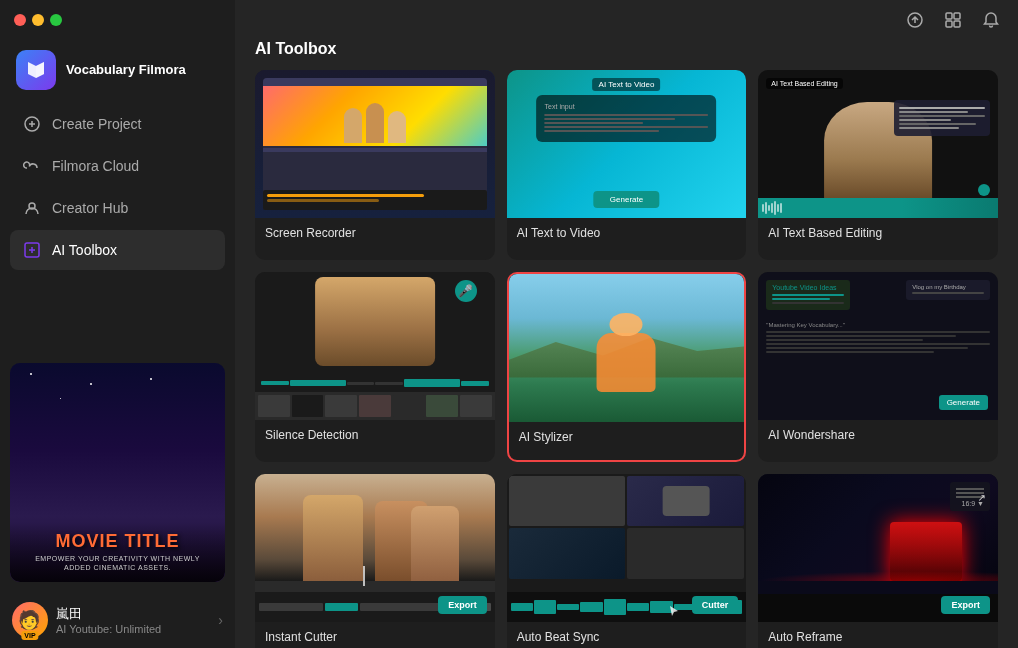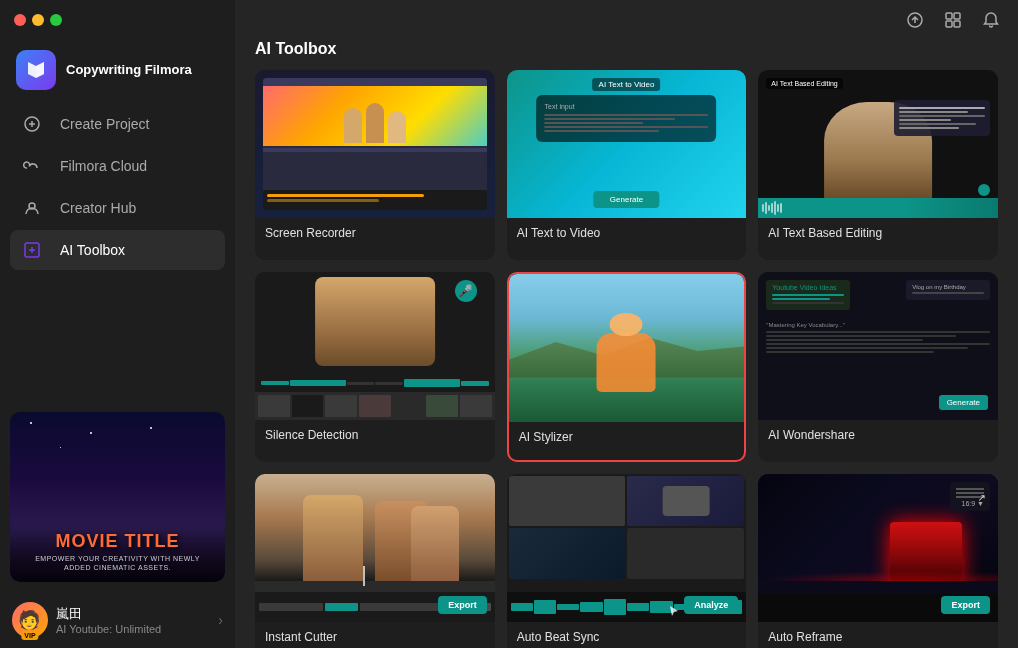--- a/index.html
+++ b/index.html
@@ -66,21 +66,21 @@
 
     .nav-items {
       display: flex;
       flex-direction: column;
       gap: 2px;
       padding: 0 10px;
     }
     .nav-item {
       display: flex;
       align-items: center;
-      gap: 18px;
+      gap: 10px;
       padding: 10px 12px;
       border-radius: 8px;
       cursor: pointer;
       color: #aaaaaa;
       font-size: 14px;
       transition: background 0.15s;
     }
     .nav-item.active {
       background: #2d2d2d;
       color: white;
@@ -92,21 +92,21 @@
       align-items: center;
       justify-content: center;
       font-size: 16px;
     }
 
     .sidebar-promo {
       margin: 10px;
       border-radius: 10px;
       overflow: hidden;
       position: relative;
-      height: 170px;
+      height: 219px;
       background: #111;
       margin-top: auto;
     }
     .promo-img {
       width: 100%;
       height: 100%;
       background: linear-gradient(180deg, #1a1a2e 0%, #16213e 30%, #0f3460 60%, #533483 100%);
       position: relative;
       display: flex;
       align-items: center;
@@ -274,21 +274,21 @@
     </div>
   </div>
 
   <div class="logo-area">
     <div class="logo-icon">
       <svg width="24" height="24" viewBox="0 0 24 24" fill="none">
         <path d="M4 4L12 8L20 4V16L12 20L4 16V4Z" fill="white" opacity="0.9"></path>
         <path d="M12 8L20 4V16L12 20V8Z" fill="white" opacity="0.4"></path>
       </svg>
     </div>
-    <div class="logo-text">Copywriting Filmora</div>
+    <div class="logo-text">Vocabulary Filmora</div>
   </div>
 
   <div class="nav-items">
     <div class="nav-item">
       <div class="nav-icon">
         <svg width="18" height="18" viewBox="0 0 18 18" fill="none" stroke="#aaa" stroke-width="1.5">
           <circle cx="9" cy="9" r="7"></circle>
           <path d="M9 6v6M6 9h6"></path>
         </svg>
       </div>
@@ -563,21 +563,21 @@
           <div style="flex:1;height:6px;background:#0d9488;border-radius:1px;"></div>
           <div style="flex:1;height:10px;background:#0d9488;border-radius:1px;"></div>
           <div style="flex:1;height:16px;background:#0d9488;border-radius:1px;"></div>
           <div style="flex:1;height:8px;background:#0d9488;border-radius:1px;"></div>
           <div style="flex:1;height:12px;background:#0d9488;border-radius:1px;"></div>
           <div style="flex:1;height:6px;background:#0d9488;border-radius:1px;"></div>
           <div style="flex:1;height:10px;background:#0d9488;border-radius:1px;"></div>
           <div style="flex:1;height:14px;background:#0d9488;border-radius:1px;"></div>
         </div>
 
-        <div style="position:absolute;bottom:8px;right:8px;background:#0d9488;color:white;font-size:9px;font-weight:700;padding:4px 10px;border-radius:4px;">Analyze</div>
+        <div style="position:absolute;bottom:8px;right:8px;background:#0d9488;color:white;font-size:9px;font-weight:700;padding:4px 10px;border-radius:4px;">Cutter</div>
 
         <div style="position:absolute;bottom:10px;right:68px;width:8px;height:10px;opacity:0.8;">
           <svg viewBox="0 0 8 10" width="8" height="10">
               <path d="M0 0L8 5L4 6L2 10Z" fill="white"></path>
             </svg>
         </div>
       </div>
       <div class="card-label">Auto Beat Sync</div>
     </div>
 

